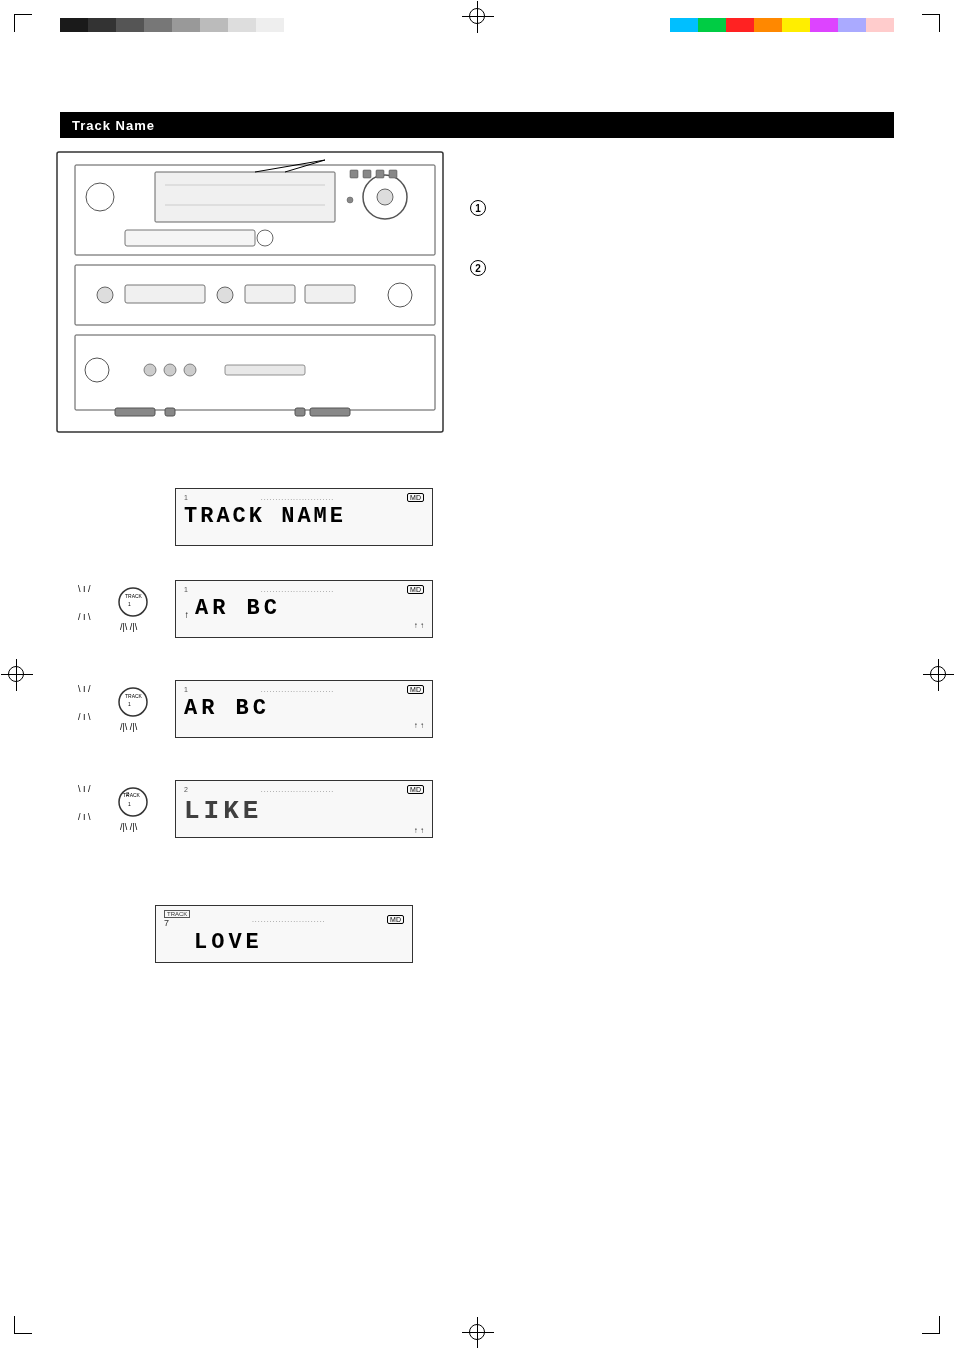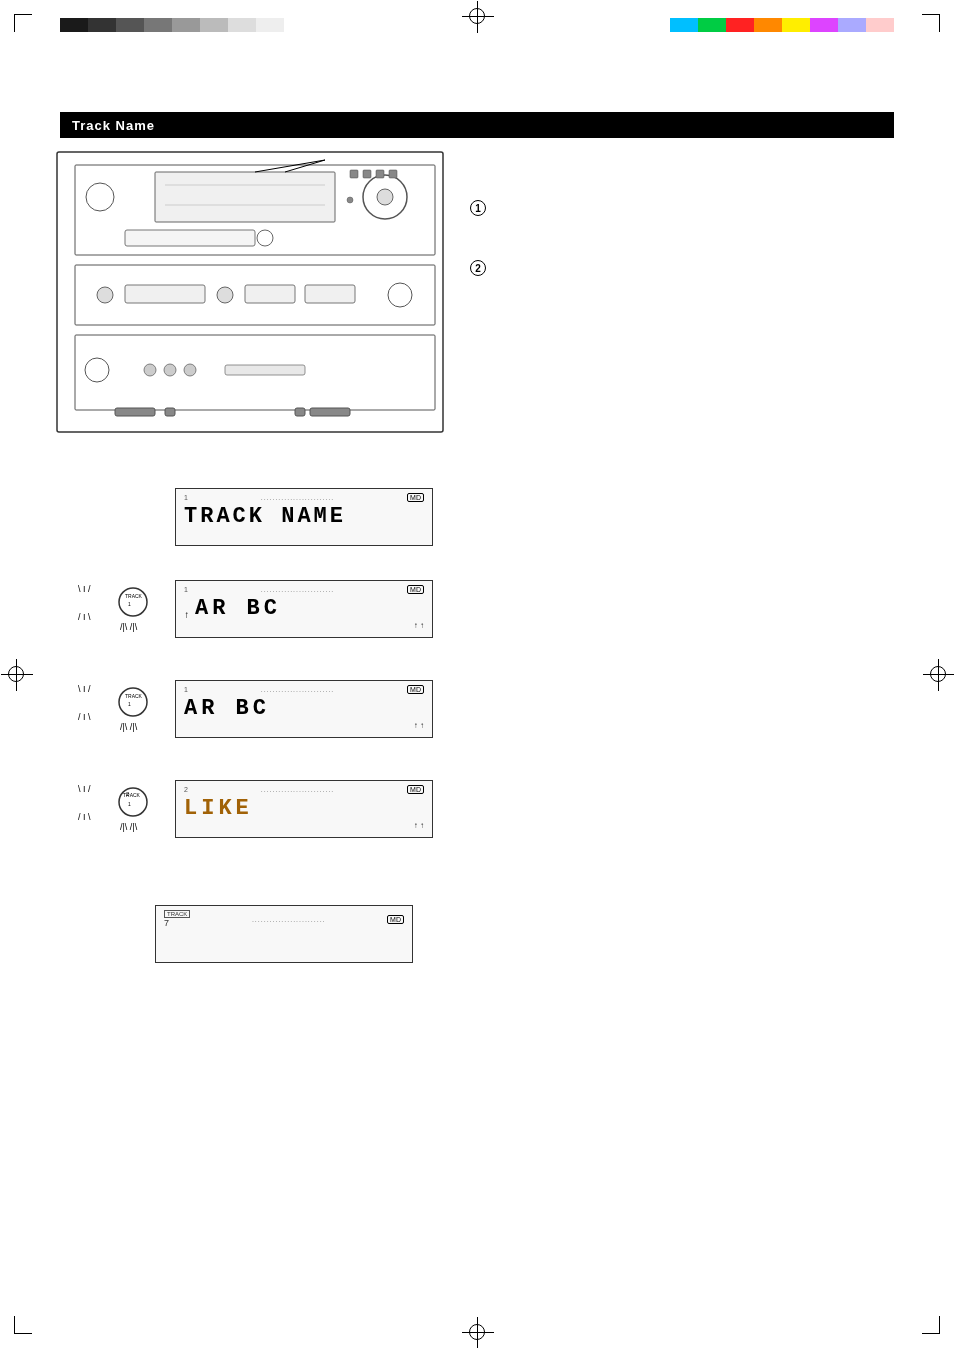--- a/index.html
+++ b/index.html
@@ -311,30 +311,31 @@
     <text x="42" y="50" font-size="9" font-family="Arial">/|\ /|\</text>
   </svg>
 </div>
 <div style="position:absolute; top:780px; left:175px;">
   <div style="border:1.5px solid #333; background:#f8f8f8; width:258px; height:58px; padding:4px 8px; position:relative;">
     <div style="display:flex; justify-content:space-between; align-items:center; margin-bottom:2px;">
       <span style="font-size:7px; font-family:Arial; color:#555;">2</span>
       <span style="font-size:7px; letter-spacing:1px; color:#777;">.........................</span>
       <span style="font-size:7px; border:1px solid #000; padding:0 2px; border-radius:2px;">MD</span>
     </div>
-    <div style="font-size:22px; font-family:'Courier New',monospace; letter-spacing:4px; font-weight:bold; color:#a16207;">LIKE</div>
+    <div style="font-size:26px; font-family:'Courier New',monospace; letter-spacing:4px; font-weight:bold; color:#404040;">LIKE</div>
     <div style="display:flex; justify-content:flex-end; font-size:8px; color:#333;">↑ ↑</div>
   </div>
 </div>
 
 <div style="position:absolute; top:905px; left:155px;">
   <div style="border:1.5px solid #333; background:#f8f8f8; width:258px; height:58px; padding:4px 8px; position:relative;">
     <div style="display:flex; justify-content:space-between; align-items:center; margin-bottom:2px;">
 
       <div style="display:flex; flex-direction:column; align-items:flex-start;">
         <span style="font-size:6px; font-family:Arial; color:#333; border:0.5px solid #555; padding:0 2px;">TRACK</span>
         <span style="font-size:9px; font-family:Arial; color:#333;">7</span>
       </div>
       <span style="font-size:7px; letter-spacing:1px; color:#777;">.........................</span>
       <span style="font-size:7px; border:1px solid #000; padding:0 2px; border-radius:2px;">MD</span>
     </div>
+    <div style="font-size:22px; font-family:'Courier New',monospace; letter-spacing:4px; font-weight:bold; color:#000; padding-left:30px;">LOVE</div>
   </div>
 </div>
 
 </body></html>

